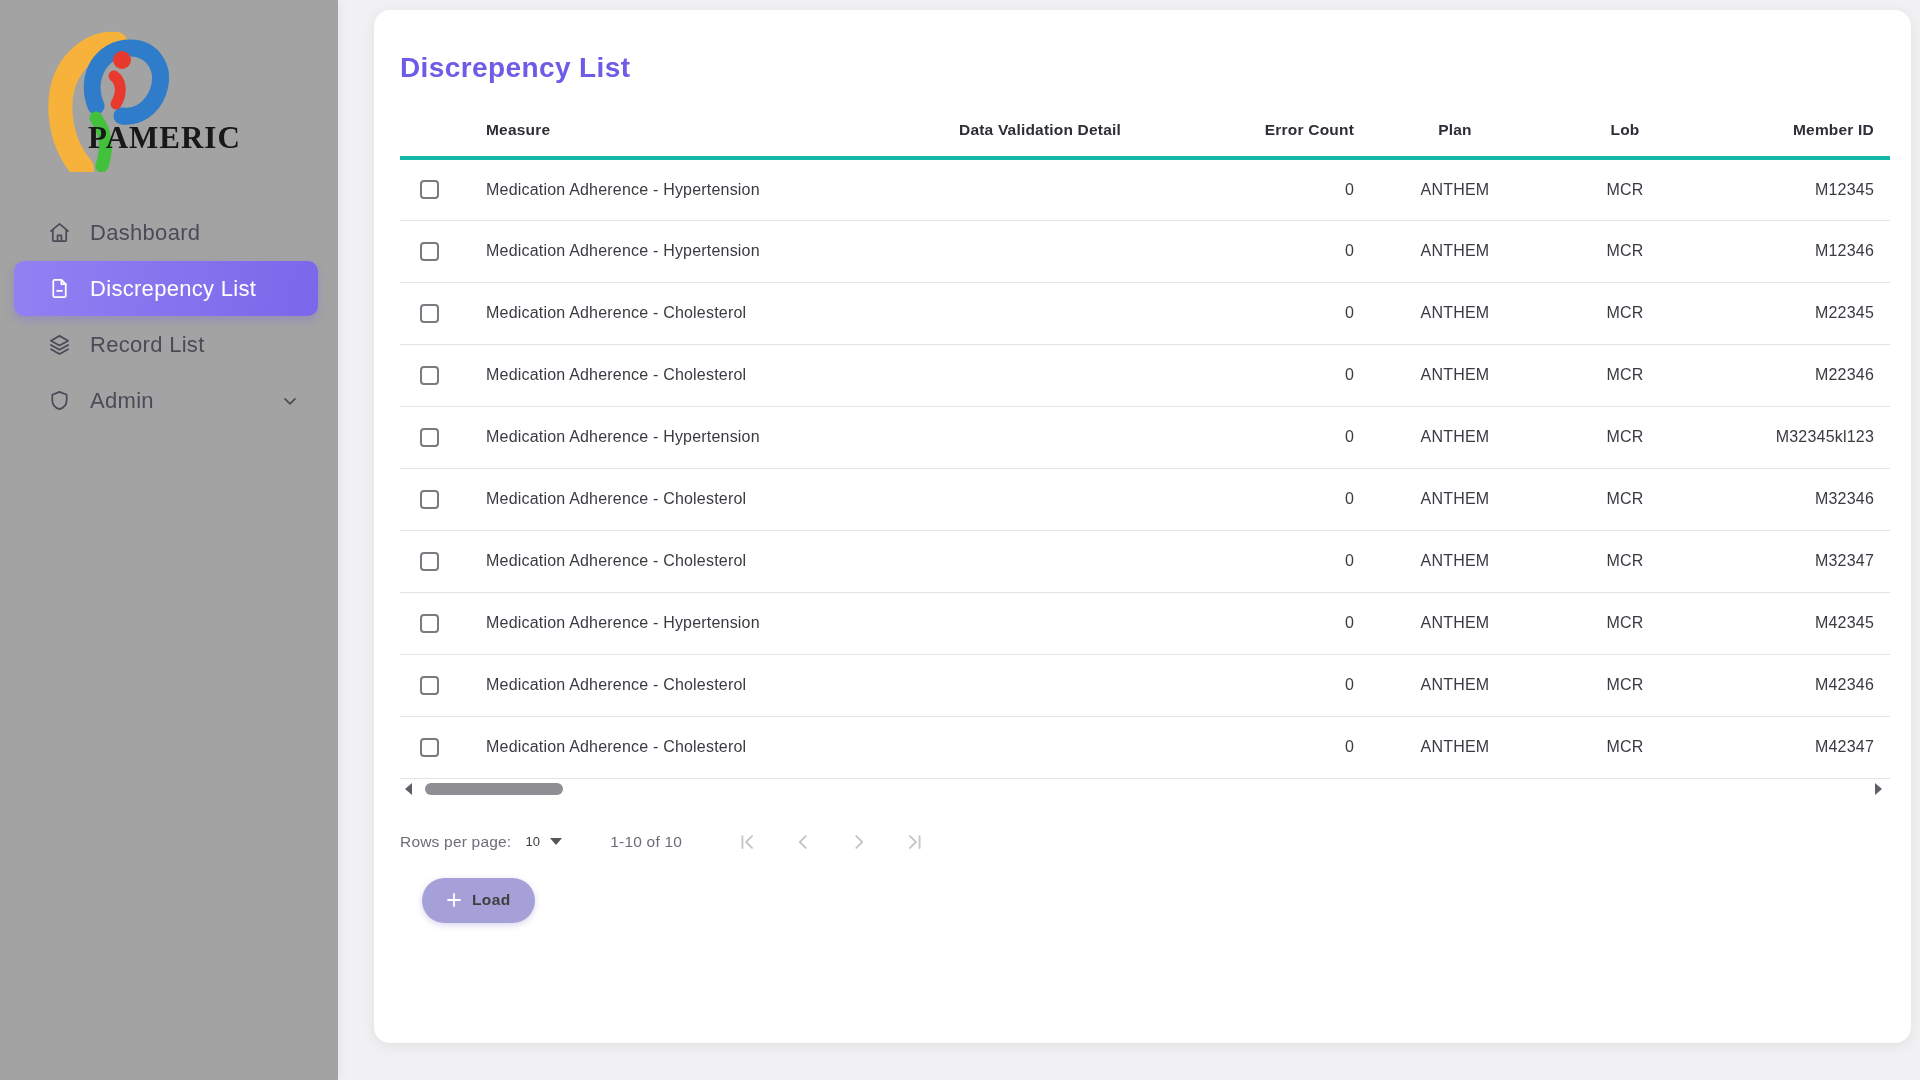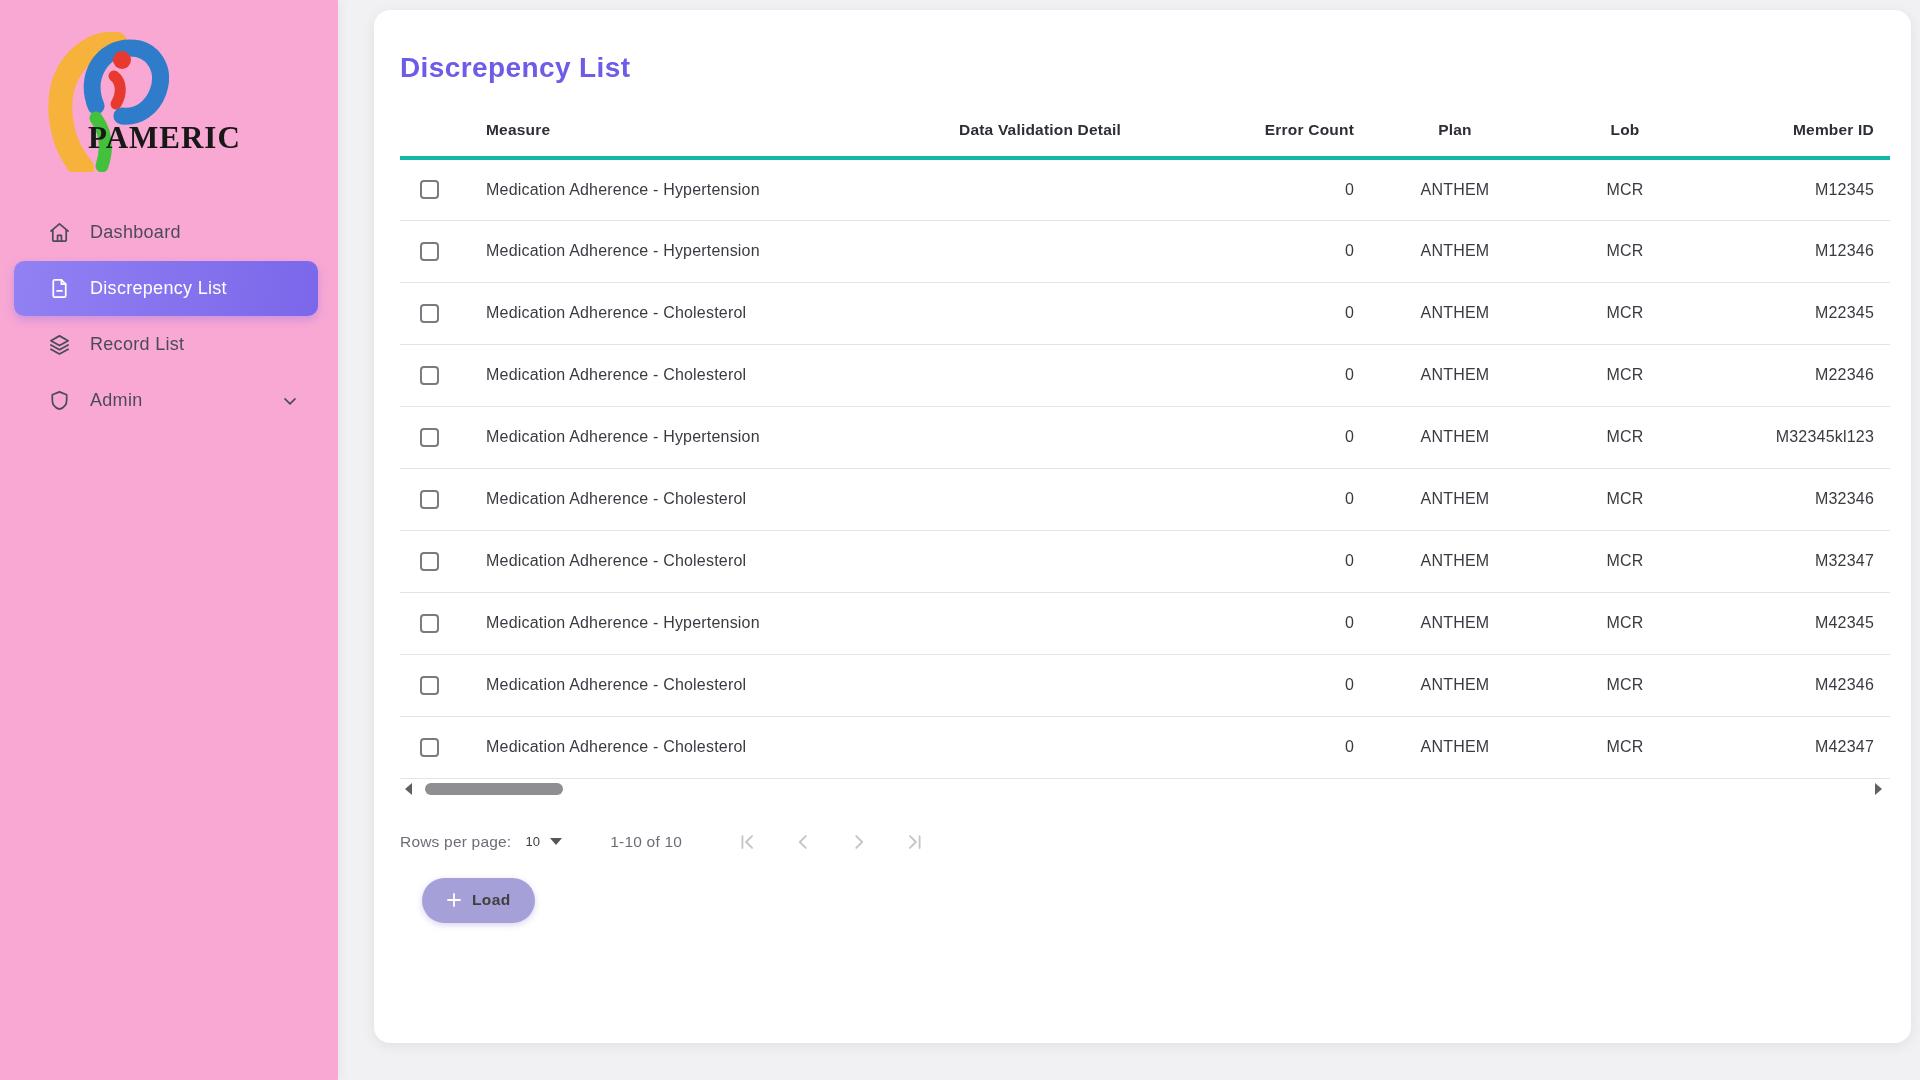--- a/index.html
+++ b/index.html
@@ -7,38 +7,38 @@
   body {
     font-family: "Liberation Sans", sans-serif;
     background: var(--page-bg, #f1f1f3);
     position: relative;
     color: #3a3a42;
   }
 
   
   .sidebar {
     position: absolute; left: 0; top: 0; width: 338px; height: 1080px;
-    background: #f9a8d4;
+    background: #a3a3a3;
     box-shadow: 2px 0 10px rgba(0,0,0,0.05);
     z-index: 2;
     text-align: center;
   }
   .logo-wrap { position: relative; height: 195px; }
   .logo-svg { position: absolute; left: 44px; top: 22px; }
   .logo-text {
     position: absolute; left: 88px; top: 120px;
     font-family: "Liberation Serif", serif;
     font-weight: 700; font-size: 31px; color: #181818; letter-spacing: 1px;
   }
   .nav { margin-top: 10px; display: flex; flex-direction: column; gap: 1px; }
   .nav-item {
     display: flex; align-items: center;
     height: 55px; margin: 0 20px 0 14px; padding: 0 18px 0 34px;
     border-radius: 10px; cursor: pointer;
-    color: #4b4b58; font-size: 18px; letter-spacing: 0.3px;
+    color: #4b4b58; font-size: 22px; letter-spacing: 0.3px;
   }
   .nav-item .nav-icon { width: 23px; height: 23px; flex: 0 0 23px; display: flex; }
   .nav-item .nav-label { margin-left: 19px; white-space: nowrap; }
   .nav-item svg { stroke: #4b4b58; }
   .nav-item.active {
     background: linear-gradient(100deg, var(--active-nav-gradient-start, #8f7ff2), var(--active-nav-gradient-end, #7a67ea));
     color: #ffffff;
     box-shadow: 0 4px 10px rgba(122,103,234,0.35);
   }
   .nav-item.active svg { stroke: #ffffff; }

